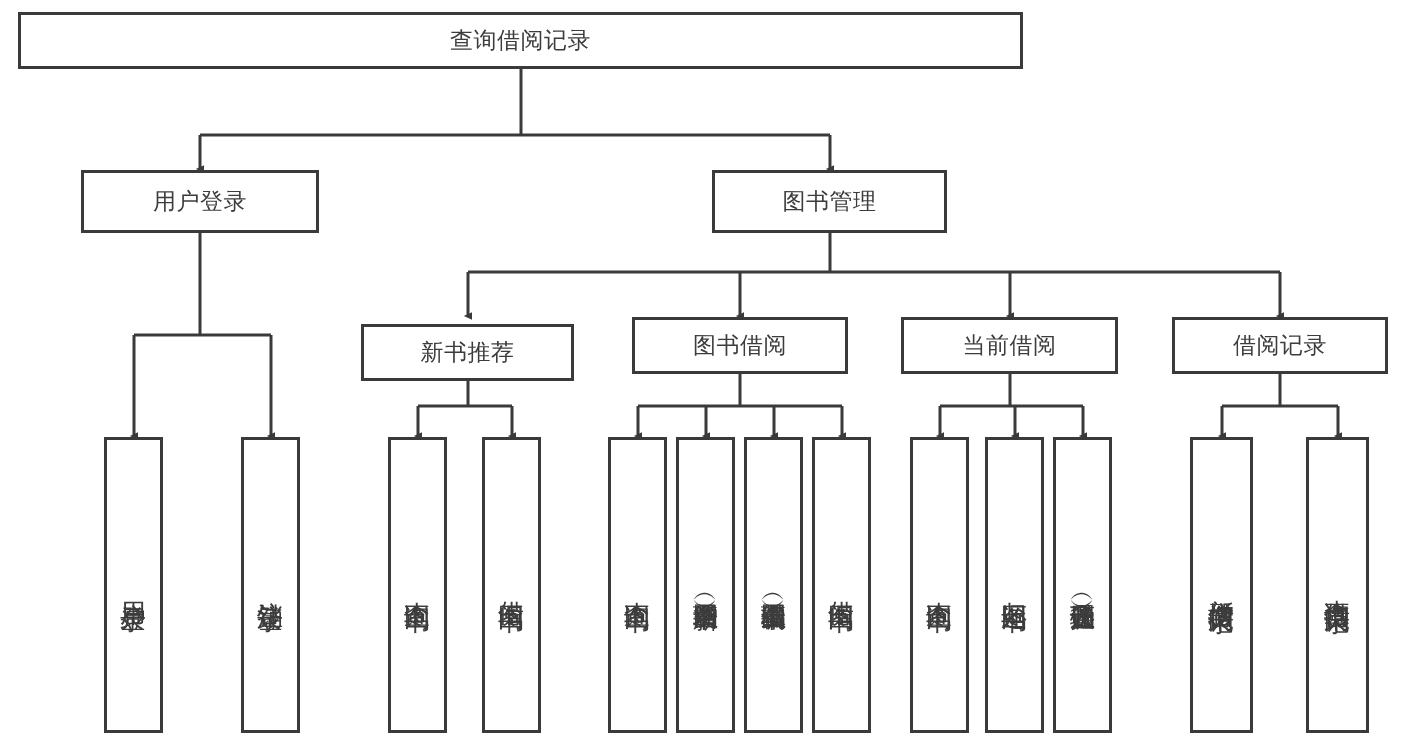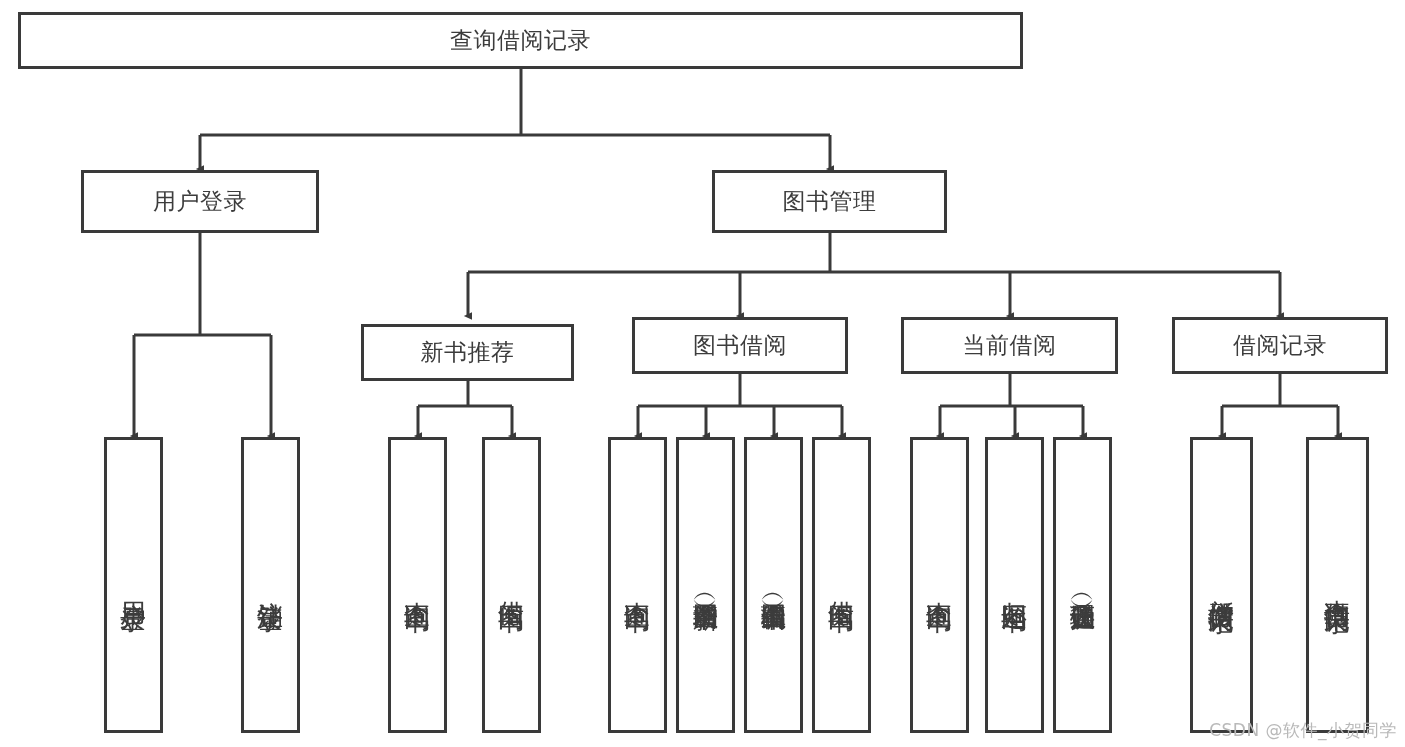--- a/index.html
+++ b/index.html
@@ -181,14 +181,13 @@
         <span class="node-label" style="color: rgb(60, 60, 60);">确认归还（管理员）</span>
       </div>
       <div class="node-box vert" style="left: 1190px; top: 437px; width: 63px; height: 296px; border-color: rgb(58, 58, 58);">
         <span class="node-label" style="color: rgb(60, 60, 60);">新增借阅记录</span>
       </div>
       <div class="node-box vert" style="left: 1306px; top: 437px; width: 63px; height: 296px; border-color: rgb(58, 58, 58);">
         <span class="node-label" style="color: rgb(60, 60, 60);">查询借阅记录</span>
       </div>
     </div>
 
-  <div class="watermark">CSDN @软件_小贺同学</div>
 </div>
 
 </body></html>

